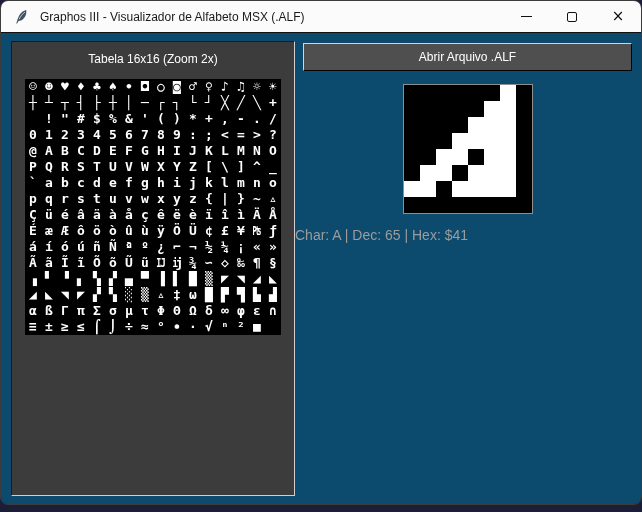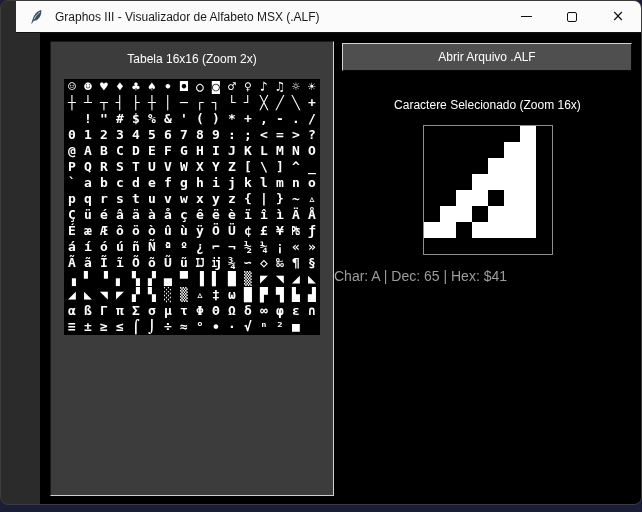--- a/index.html
+++ b/index.html
@@ -10,21 +10,20 @@
     position: relative;
     overflow: hidden;
   }
   .window {
     position: absolute;
     left: 0; top: 0; right: 0; height: 505px;
     background: #2b2b2b;
     border: 1px solid #3c3c3c;
     border-radius: 8px;
     overflow: hidden;
-    padding-left: 15px;
   }
   
   .titlebar {
     height: 32px;
     background: #fbfbfb;
     border-bottom: 1px solid #111;
     display: flex;
     align-items: center;
   }
   .app-icon {
@@ -43,21 +42,21 @@
   .win-btn {
     width: 46px; height: 100%;
     display: flex; align-items: center; justify-content: center;
     color: #111;
     cursor: default;
   }
   .glyph-min { width: 11px; height: 1px; background: #111; }
   .glyph-max { width: 10px; height: 10px; border: 1.2px solid #111; border-radius: 2px; }
   .glyph-close { font-size: 15px; line-height: 1; font-family: "DejaVu Sans", sans-serif; }
   
-  .client { position: relative; height: 471px; background: #000000; margin-left: 24px; }
+  .client { position: relative; height: 471px; background: #0c4a6e; }
   .left-panel {
     position: absolute;
     left: 10px; top: 8px;
     width: 284px; bottom: 8px;
     background: #3c3c3c;
     border: 1px solid;
     border-color: #191919 #cfcfcf #cfcfcf #191919;
   }
   .panel-title {
     margin-top: 10px;
@@ -408,21 +407,20 @@
           <div class="cell">√</div>
           <div class="cell">ⁿ</div>
           <div class="cell">²</div>
           <div class="cell">■</div>
           <div class="cell"></div>
         </div>
     </div>
 
     <div class="right-col">
       <button class="open-button">Abrir Arquivo .ALF</button>
-      <div class="selected-title">Caractere Selecionado (Zoom 16x)</div>
       <div class="char-preview">
           <div class="px"></div>
           <div class="px"></div>
           <div class="px"></div>
           <div class="px"></div>
           <div class="px"></div>
           <div class="px"></div>
           <div class="px on"></div>
           <div class="px"></div>
           <div class="px"></div>

